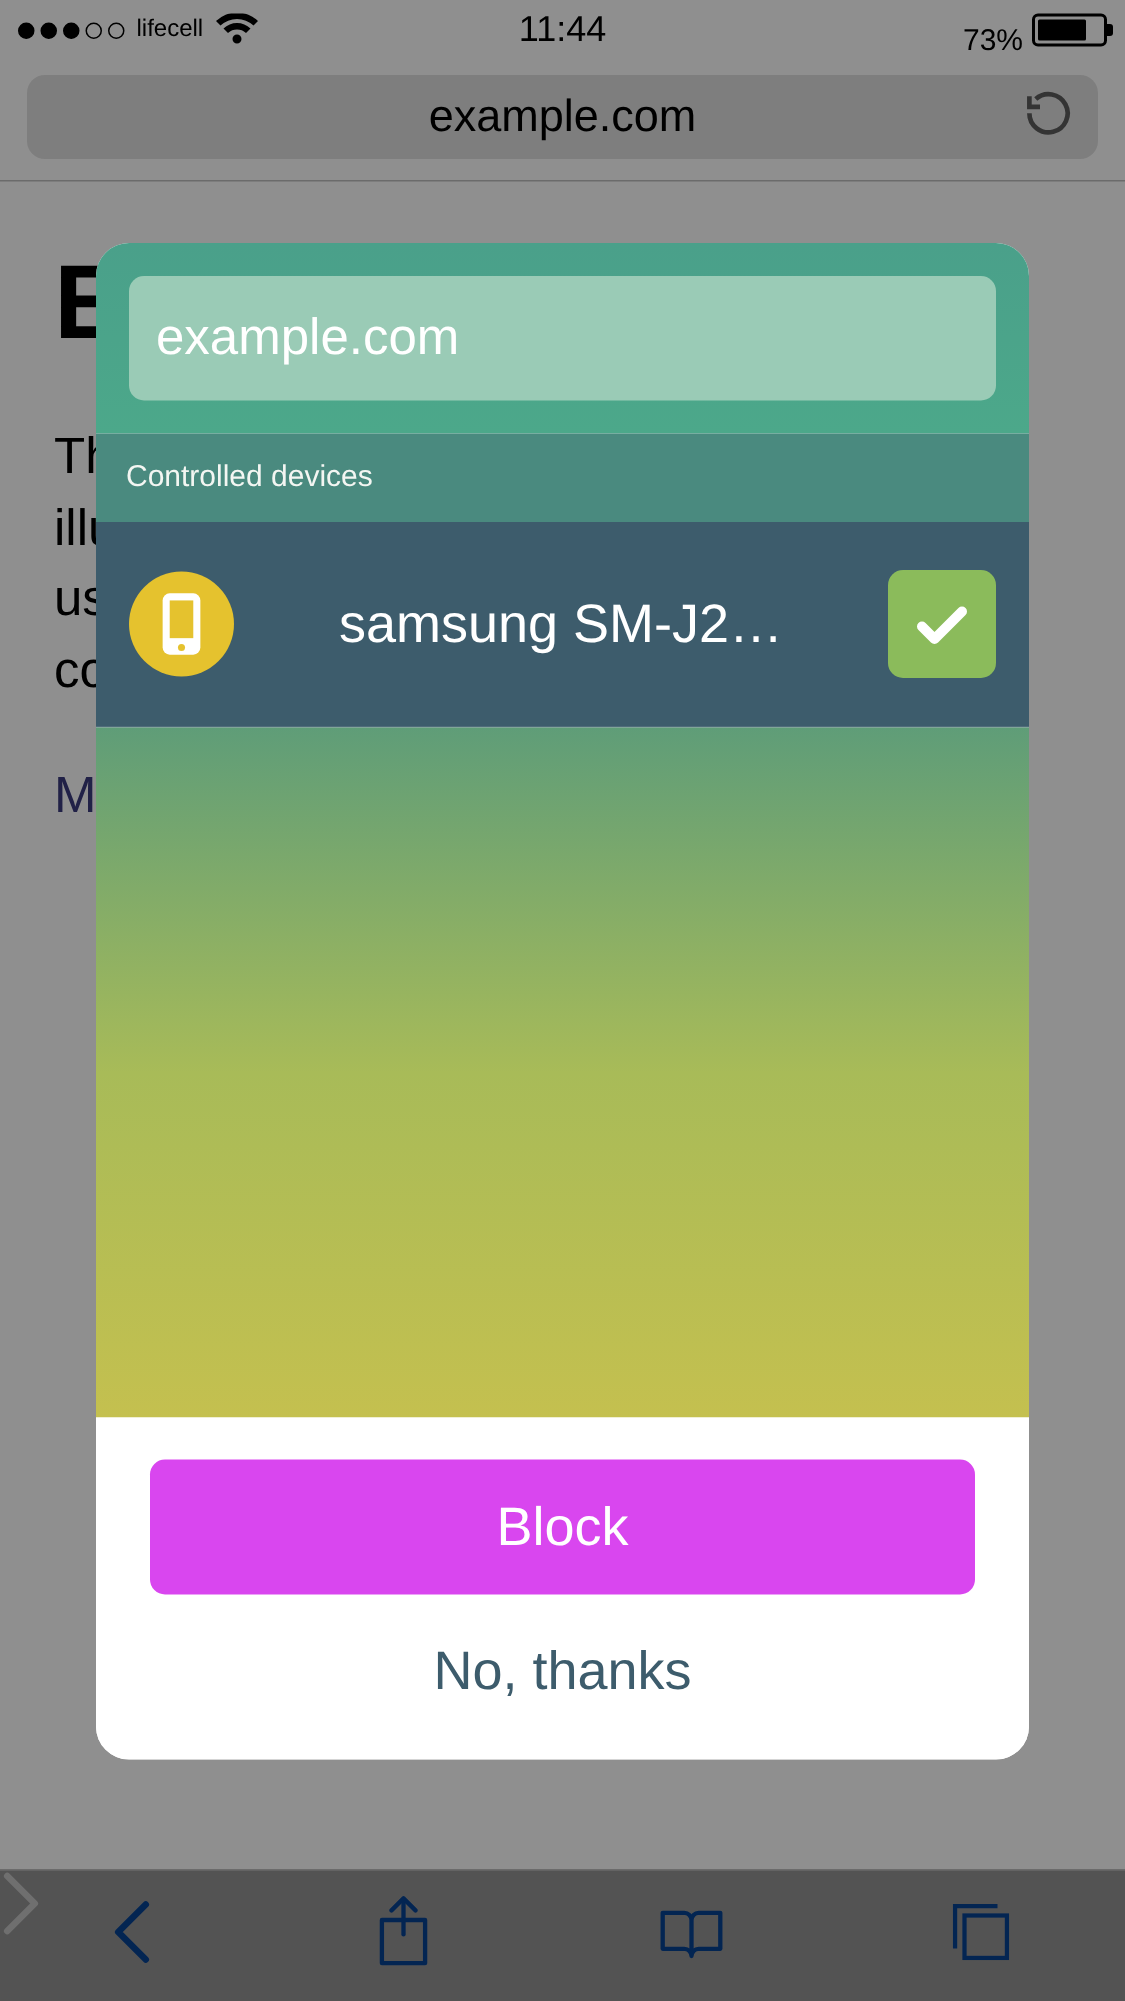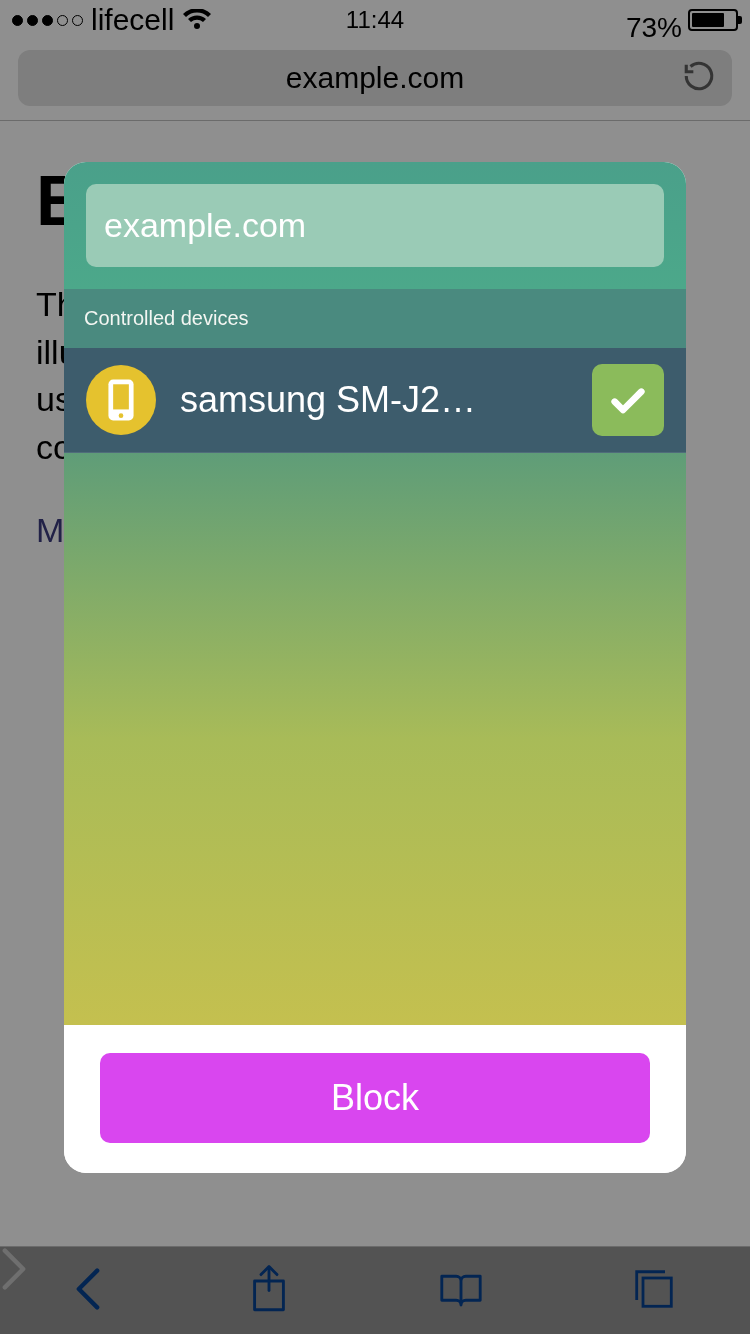--- a/index.html
+++ b/index.html
@@ -5,25 +5,25 @@
   * { margin: 0; padding: 0; box-sizing: border-box; }
   html, body { width: 750px; height: 1334px; overflow: hidden; font-family: -apple-system, "Helvetica Neue", Arial, sans-serif; }
   body { background: #f7f7f7; position: relative; }
 
   
   .status-bar { height: 40px; background: #f7f7f7; display: flex; align-items: center; justify-content: space-between; padding: 0 12px; font-size: 24px; color: #000; }
   .status-left { display: flex; align-items: center; gap: 8px; }
   .dots { display: flex; gap: 4px; align-items: center; }
   .dot { width: 11px; height: 11px; border-radius: 50%; border: 1.5px solid #000; }
   .dot.fill { background: #000; }
-  .carrier { font-size: 30px; }
+  .carrier { font-size: 16px; }
   .wifi-icon svg { display:block; }
   .status-time { position: absolute; left: 50%; transform: translateX(-50%); font-weight: 400; }
   .status-right { display: flex; align-items: center; gap: 6px; }
-  .battpct { font-size: 28px; margin-top: 15px; }
+  .battpct { font-size: 20px; margin-top: 15px; }
   .batt { width: 50px; height: 22px; border: 2px solid #000; border-radius: 4px; position: relative; display: inline-block; }
   .batt::after { content: ""; position: absolute; right: -6px; top: 5px; width: 4px; height: 8px; background:#000; border-radius: 0 2px 2px 0;}
   .batt .fill { position: absolute; left: 2px; top: 2px; bottom: 2px; width: 70%; background: #000; border-radius: 1px;}
 
   
   .url-bar-wrap { padding: 10px 18px 14px; border-bottom: 1px solid #b8b8b8; background:#f7f7f7; }
   .url-bar { background: #d9d9d9; border-radius: 12px; height: 56px; display:flex; align-items:center; justify-content:center; position:relative; }
   .url-text { font-size: 30px; color:#000; }
   .reload { position:absolute; right:16px; top:50%; transform:translateY(-50%); }
 
@@ -39,21 +39,21 @@
   .tb-btn.dim { color:#c0c0c0; }
 
   
   .dim { position:absolute; inset:0; background: rgba(0,0,0,0.42); }
 
   
   .modal { position:absolute; left:64px; right:64px; top:162px; bottom:161px; background:#fff; border-radius: 22px; overflow:hidden; display:flex; flex-direction:column; }
   .modal-top { background: linear-gradient(180deg, #4aa08a 0%, #4ca88a 100%); padding: 22px 22px 22px; }
   .domain-pill { background: #9acbb6; border-radius: 10px; padding: 22px 18px; color:#fff; font-size: 34px; }
   .section-head { background:#4a8a7f; padding: 18px 20px; color:#f3f6f2; font-size: 20px; }
-  .device-row { background:#3d5c6c; padding: 16px 22px; display:flex; align-items:center; gap: 24px; border-bottom: 1px solid rgba(255,255,255,0.1); }
+  .device-row { background:#3d5c6c; padding: 32px 22px; display:flex; align-items:center; gap: 24px; border-bottom: 1px solid rgba(255,255,255,0.1); text-align: center; }
   .dev-icon { width: 70px; height: 70px; border-radius: 50%; background:#e5c22e; display:flex; align-items:center; justify-content:center; }
   .dev-name { flex:1; color:#fff; font-size: 36px; white-space:nowrap; overflow:hidden; text-overflow:ellipsis; }
   .check-box { width: 72px; height: 72px; background:#8bbb5b; border-radius: 10px; display:flex; align-items:center; justify-content:center; }
   .gradient-area { flex:1; background: linear-gradient(180deg, #5f9d78 0%, #a8bb58 50%, #c4c04f 100%); }
   .modal-footer { background:#fff; padding: 28px 36px 30px; display:flex; flex-direction:column; gap: 22px; align-items:center; }
   .btn-block { width:100%; background:#d946ef; color:#fff; font-size: 36px; padding: 24px; border:none; border-radius: 10px; }
   .btn-nothanks { background:none; border:none; color:#3d5c6c; font-size: 36px; padding: 8px; }
 </style>
 </head>
 <body>
@@ -155,14 +155,15 @@
     <div class="dev-name">samsung SM-J2…</div>
     <div class="check-box">
       <svg width="40" height="40" viewBox="0 0 24 24" fill="none" stroke="#fff" stroke-width="4" stroke-linecap="round" stroke-linejoin="round">
           <polyline points="4,13 9,18 20,7"></polyline>
         </svg>
     </div>
   </div>
   <div class="gradient-area"></div>
   <div class="modal-footer">
     <button class="btn-block">Block</button>
+    <button class="btn-nothanks">No, thanks</button>
   </div>
 </div>
 
 </body></html>

